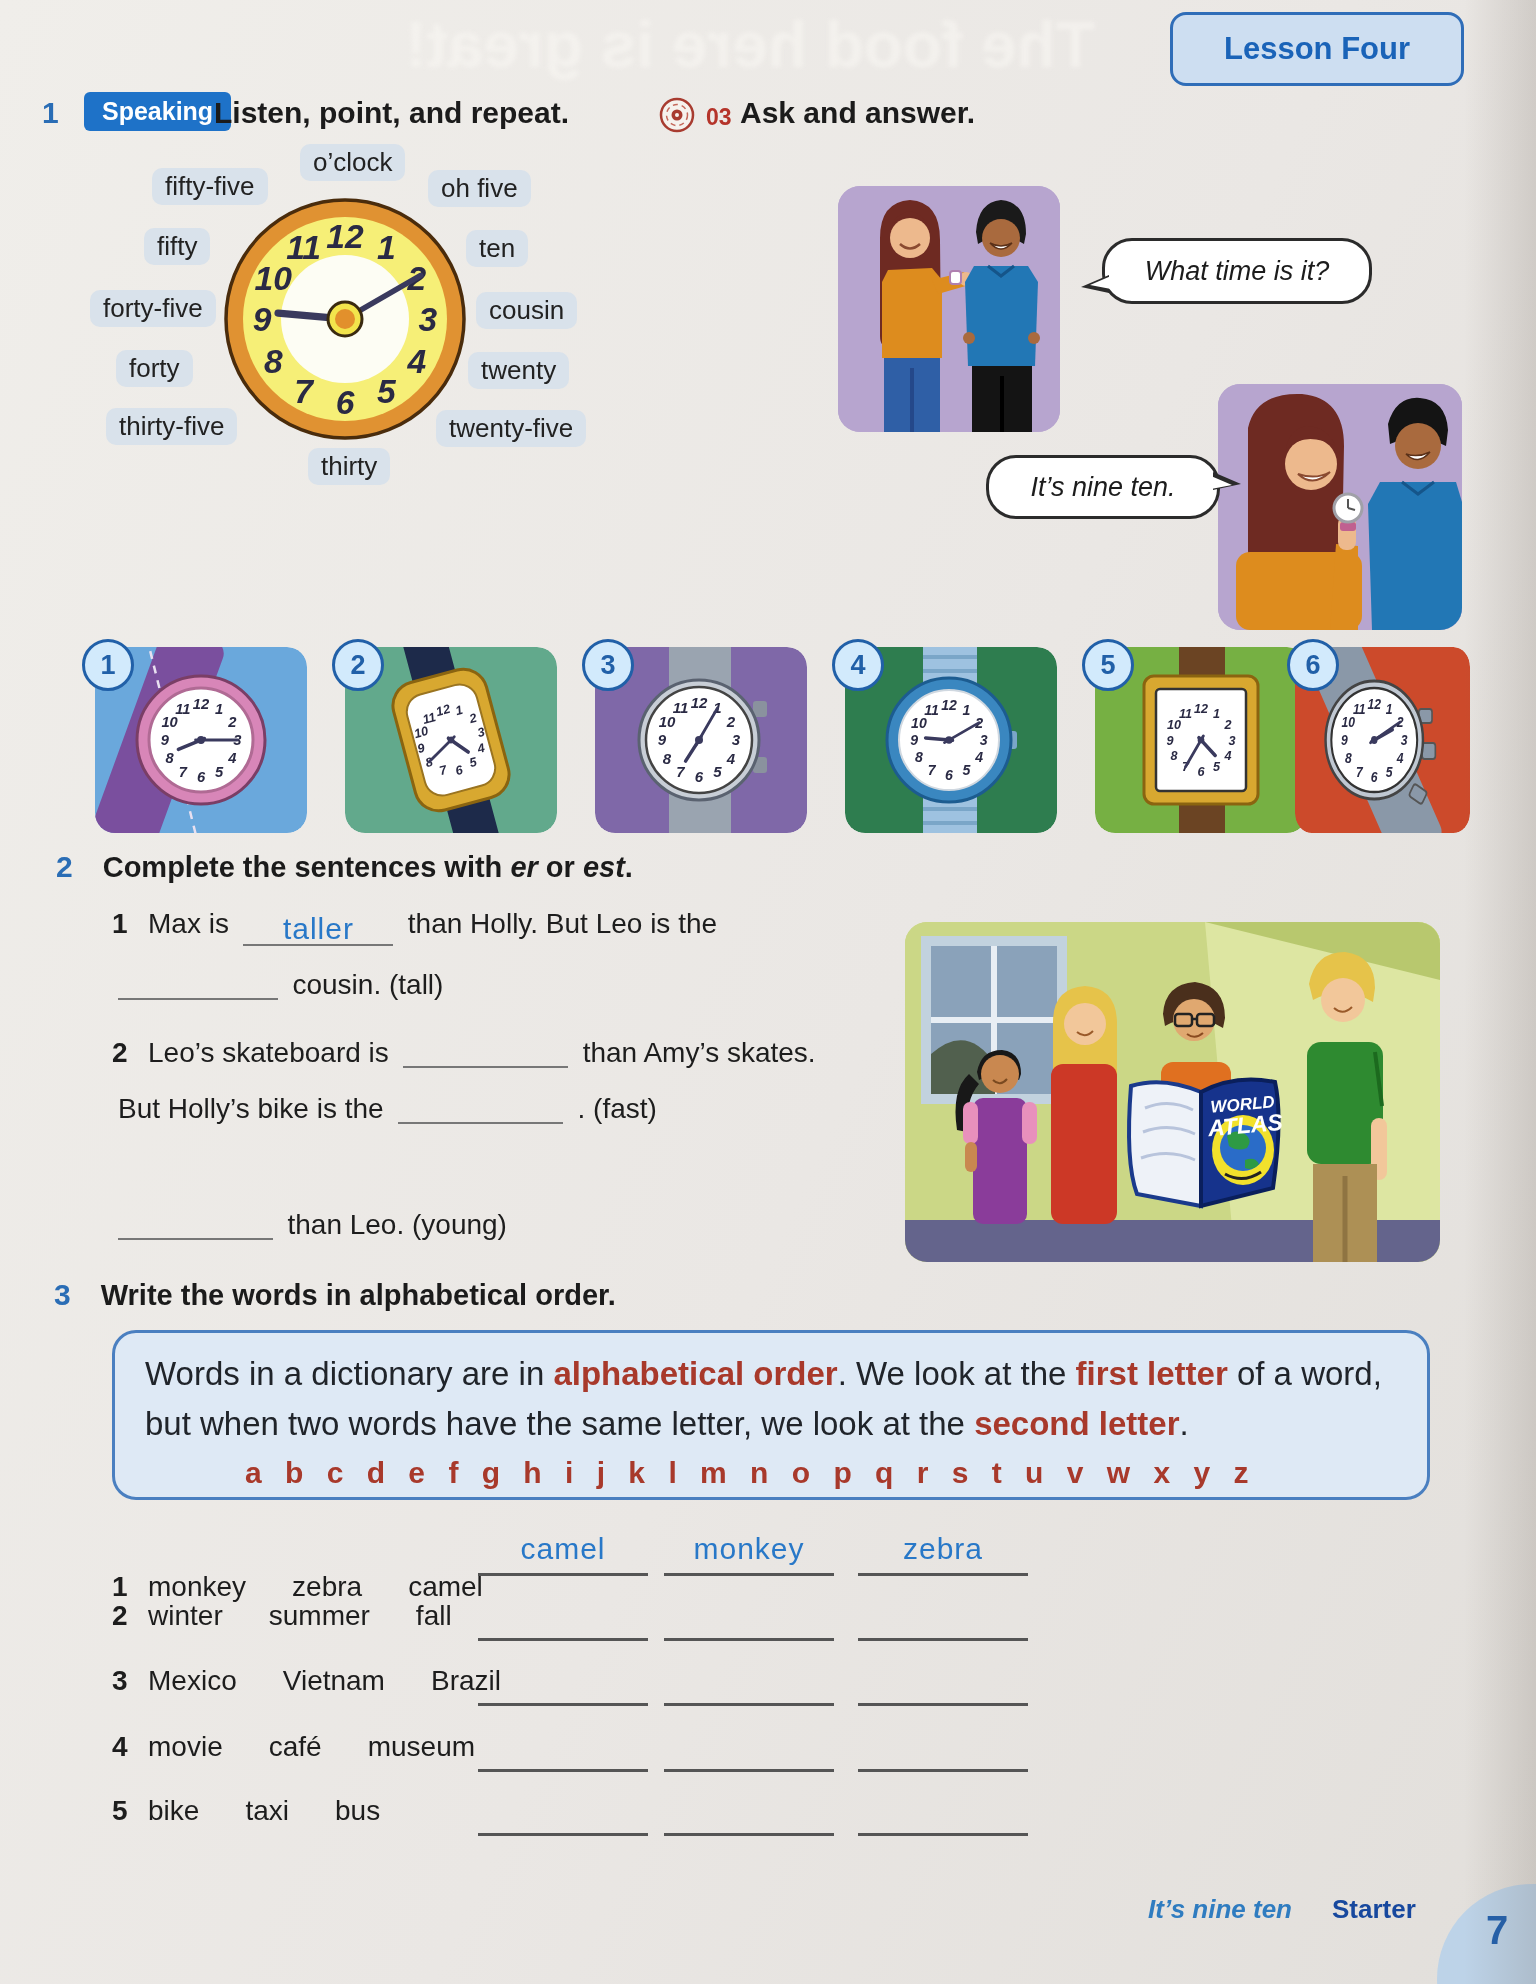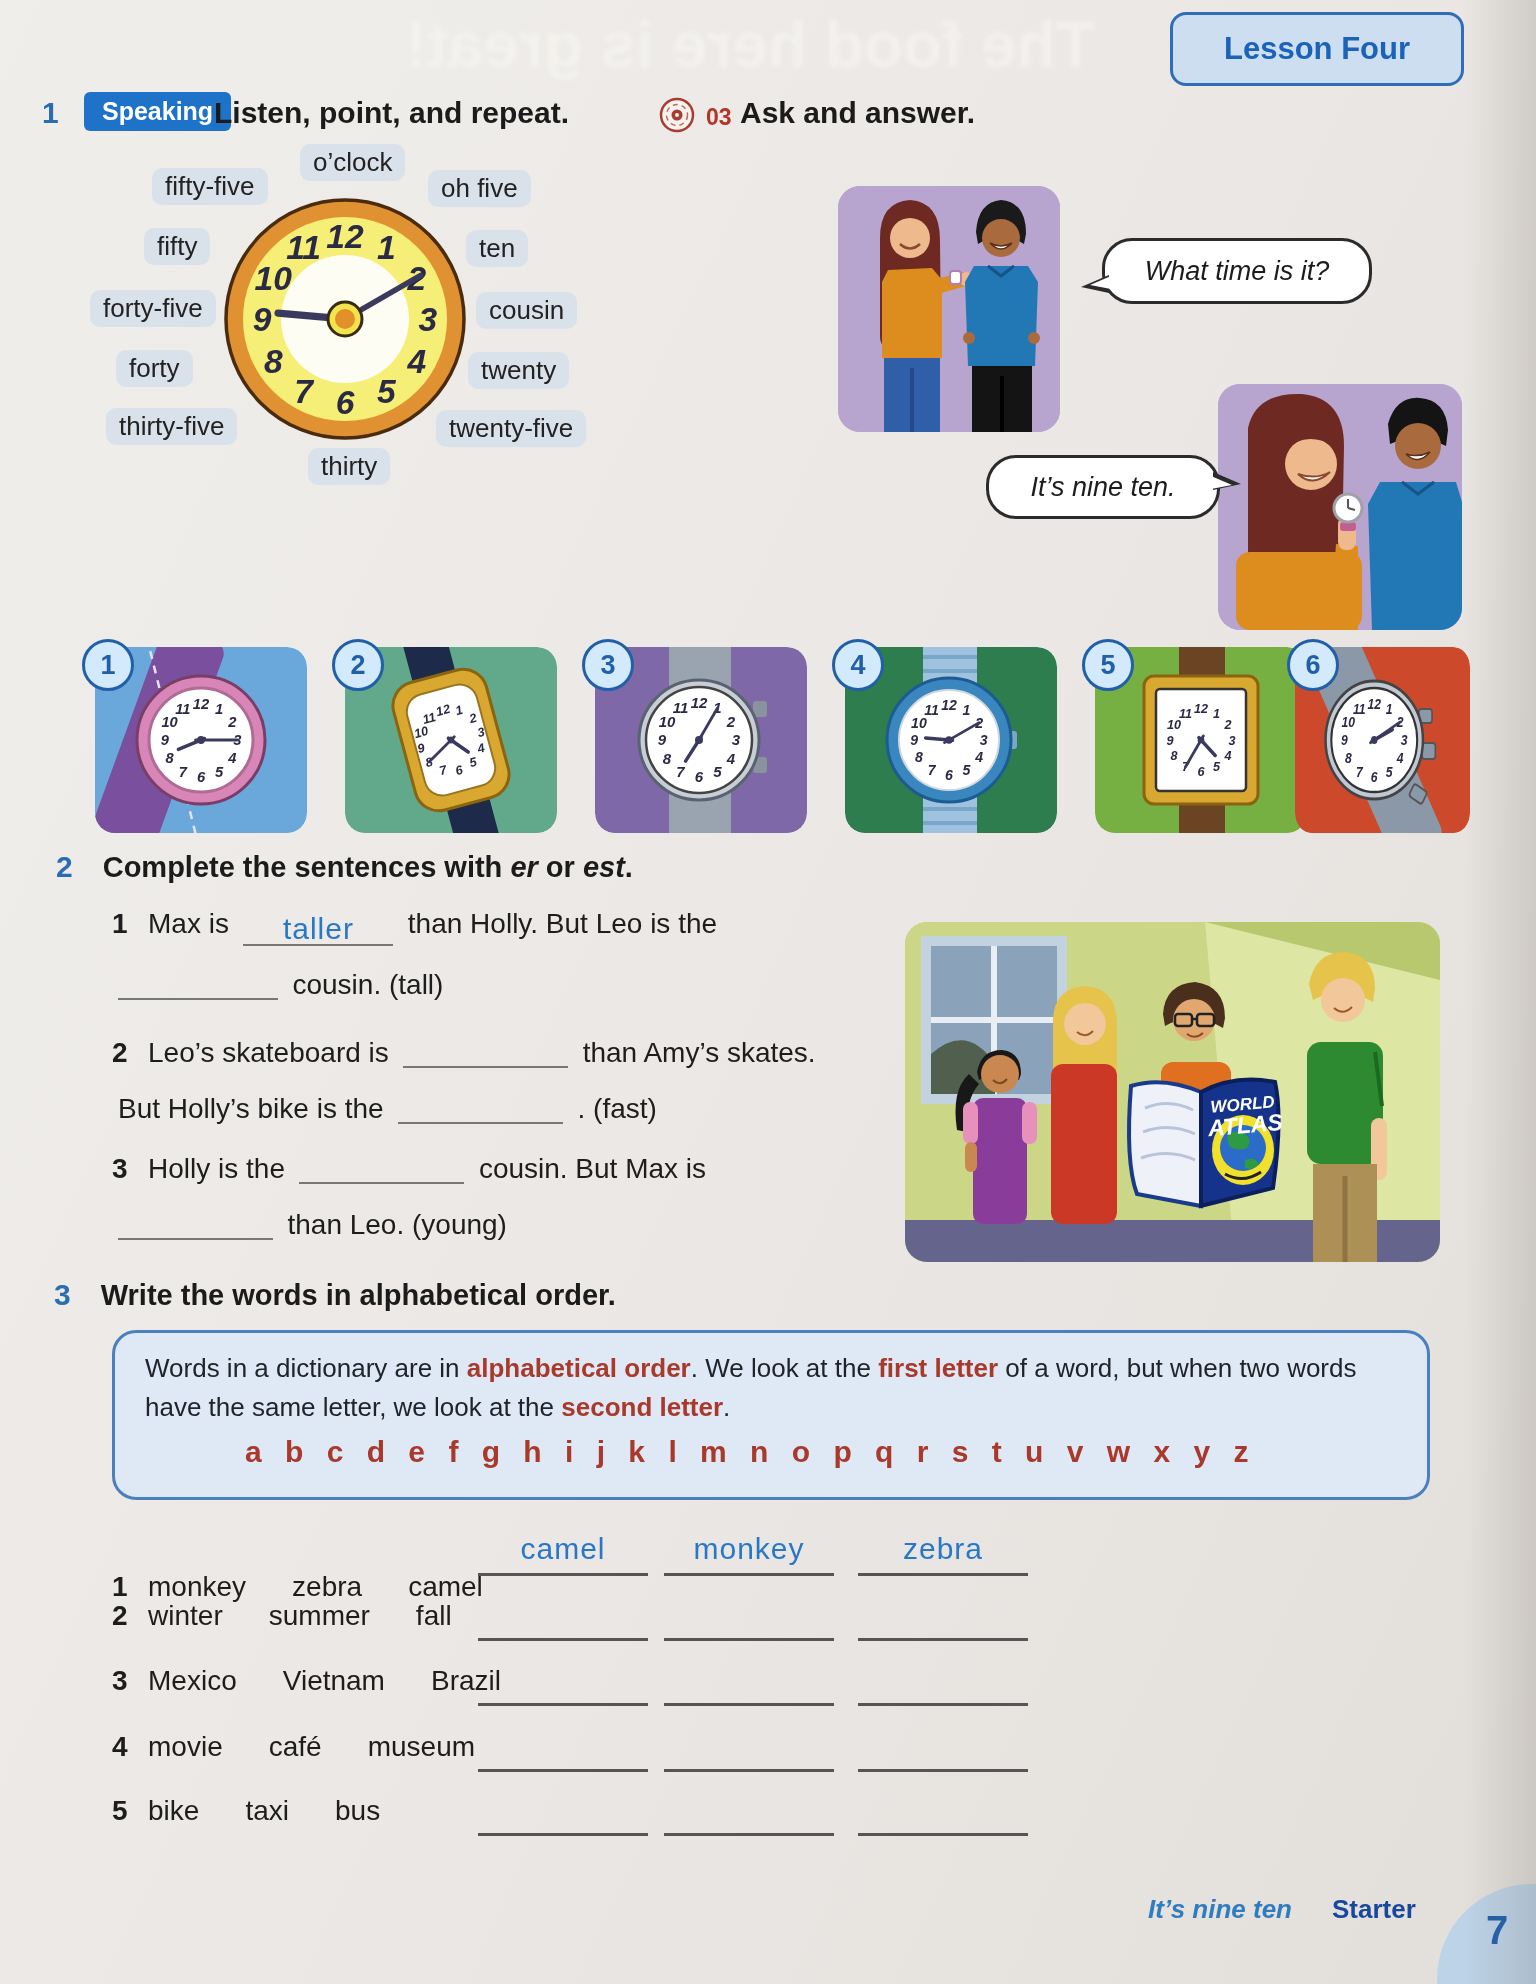--- a/index.html
+++ b/index.html
@@ -49,21 +49,21 @@
   
   .shead{font-size:29px;font-weight:bold;color:#1b1b1b;}
   .shead .snum{margin-right:30px;}
   .inum{font-size:28px;font-weight:bold;color:#1d1d1d;margin-right:16px;}
   .itext{font-size:28px;color:#1d1d1d;}
   .blank{display:inline-block;border-bottom:2px solid #777;height:32px;vertical-align:-6px;
        margin:0 10px;text-align:center;}
   .hand{font-size:30px;color:#2878c8;letter-spacing:1px;}
   .rulebox{left:112px;top:1330px;width:1318px;height:170px;background:#dee9f5;
        border:3px solid #4a7fc0;border-radius:24px;box-sizing:border-box;padding:16px 30px 0 30px;}
-  .rule{font-size:26px;color:#20242a;line-height:1.5;width:1240px;}
+  .rule{font-size:33px;color:#20242a;line-height:1.5;width:1240px;}
   .red{color:#a8392b;font-weight:bold;}
   .alphabet{font-size:30px;font-weight:bold;color:#a8392b;word-spacing:13px;letter-spacing:1px;
        margin-top:8px;margin-left:100px;}
   .wordrow{position:absolute;left:112px;}
   .wordrow .w{font-size:28px;color:#1d1d1d;margin-right:46px;}
   .ansline{position:absolute;width:170px;height:44px;border-bottom:3px solid #555;
        text-align:center;line-height:40px;}
   
   .fphrase{font-style:italic;font-weight:bold;color:#2f7cc0;font-size:26px;}
   .flevel{font-weight:bold;color:#17489e;font-size:26px;}
@@ -420,26 +420,20 @@
     <span class="itext">Leo’s skateboard is</span>
     <span class="blank" style="width:165px;"></span>
     <span class="itext">than Amy’s skates.</span>
   </div>
   <div class="abs" style="left:118px;top:1090px;">
     <span class="itext">But Holly’s bike is the</span>
     <span class="blank" style="width:165px;"></span>
     <span class="itext">. (fast)</span>
   </div>
 
-  <div class="abs" style="left:112px;top:1150px;">
-    <span class="inum">3</span>
-    <span class="itext">Holly is the</span>
-    <span class="blank" style="width:165px;"></span>
-    <span class="itext">cousin. But Max is</span>
-  </div>
   <div class="abs" style="left:118px;top:1206px;">
     <span class="blank" style="width:155px;margin-left:0;"></span>
     <span class="itext">than Leo. (young)</span>
   </div>
 
   <div class="abs scene" style="left:905px;top:922px;width:535px;height:340px;">
     <svg viewBox="0 0 535 340">
       <rect width="535" height="340" fill="#cbd786"></rect>
       <polygon points="300,0 535,0 535,340 330,340" fill="#dde6a2"></polygon>
       <polygon points="300,0 535,0 535,58" fill="#b8c86e"></polygon>

